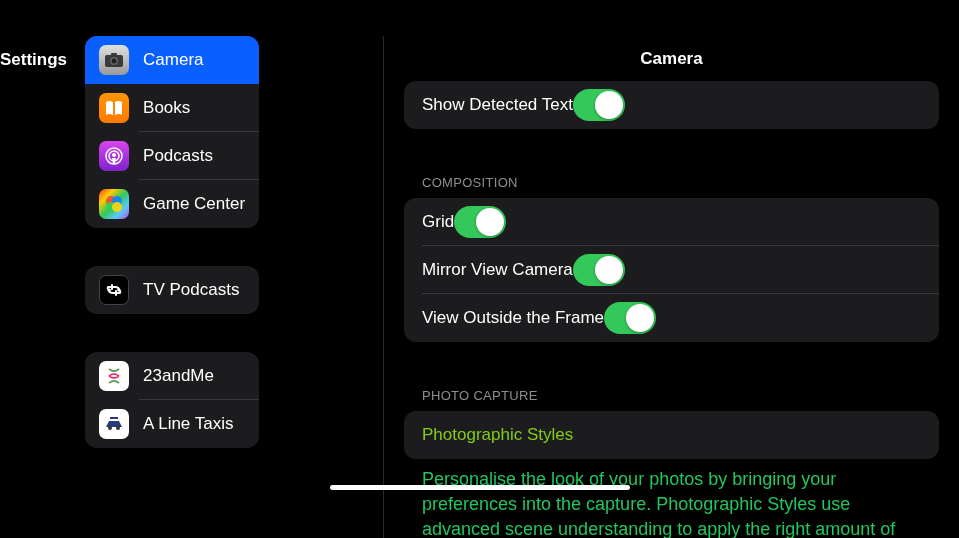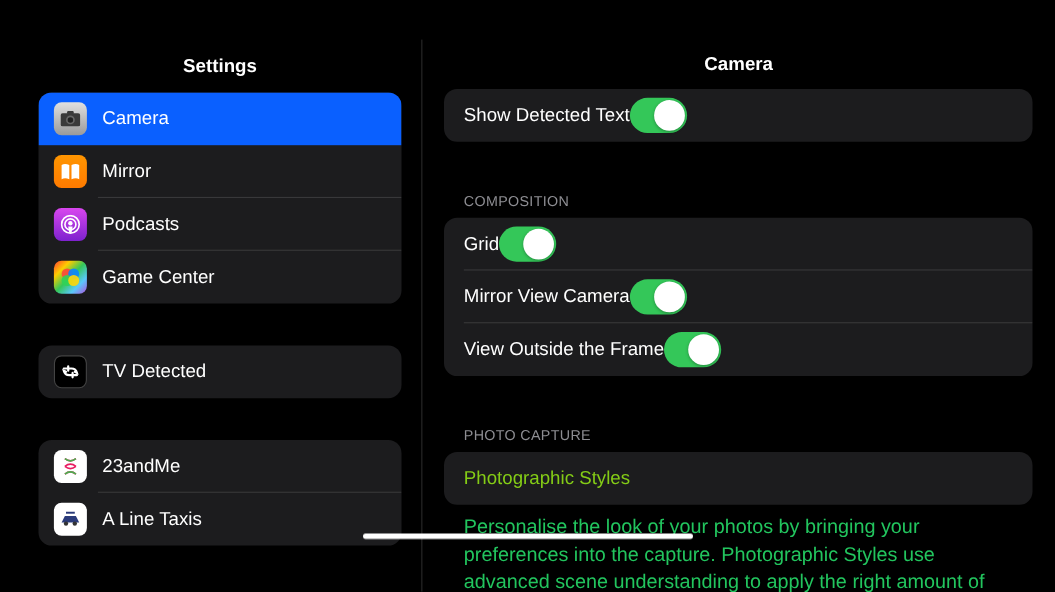--- a/index.html
+++ b/index.html
@@ -16,23 +16,22 @@
       height: 36px;
       background: #000;
     }
     .container {
       display: flex;
       height: calc(100% - 36px);
     }
     .sidebar {
       width: 383px;
       display: flex;
-      flex-direction: column;
+      flex-direction: row;
       background: #000;
-      padding-left: 17px;
     }
     .main {
       flex: 1;
       background: #000;
       display: flex;
       flex-direction: column;
       border-left: 1px solid #2a2a2a;
     }
     .header {
       height: 48px;
@@ -195,21 +194,21 @@
           </div>
           <span class="sidebar-label">Camera</span>
         </div>
         <div class="sidebar-item">
           <div class="app-icon ic-books">
             <svg width="18" height="16" viewBox="0 0 18 16">
                 <path d="M1 2 Q4 0 8 2 L8 15 Q4 13 1 15 Z" fill="#fff"></path>
                 <path d="M10 2 Q14 0 17 2 L17 15 Q14 13 10 15 Z" fill="#fff"></path>
               </svg>
           </div>
-          <span class="sidebar-label">Mirror</span>
+          <span class="sidebar-label">Books</span>
         </div>
         <div class="sidebar-item">
           <div class="app-icon ic-podcasts">
             <svg width="18" height="18" viewBox="0 0 18 18">
                 <circle cx="9" cy="9" r="8" fill="none" stroke="#fff" stroke-width="1.5"></circle>
                 <circle cx="9" cy="9" r="5" fill="none" stroke="#fff" stroke-width="1.5"></circle>
                 <circle cx="9" cy="8" r="2" fill="#fff"></circle>
                 <path d="M7 11 L11 11 L10 17 L8 17 Z" fill="#fff"></path>
               </svg>
           </div>
@@ -229,21 +228,21 @@
       </div>
 
       <div class="group">
         <div class="sidebar-item">
           <div class="app-icon ic-tv">
             <svg width="18" height="14" viewBox="0 0 18 14">
                 <path d="M3 4 L10 4 M7 2 L7 6 M10 4 Q14 4 15 8 L13 7" stroke="#fff" stroke-width="2" fill="none" stroke-linecap="round"></path>
                 <path d="M15 10 L8 10 M11 8 L11 12 M8 10 Q4 10 3 6 L5 7" stroke="#fff" stroke-width="2" fill="none" stroke-linecap="round"></path>
               </svg>
           </div>
-          <span class="sidebar-label">TV Detected</span>
+          <span class="sidebar-label">TV Podcasts</span>
         </div>
       </div>
 
       <div class="group" style="margin-bottom:0">
         <div class="sidebar-item">
           <div class="app-icon ic-23">
             <svg width="18" height="18" viewBox="0 0 18 18">
                 <path d="M4 2 Q9 6 14 2 M4 9 Q9 5 14 9 M4 9 Q9 13 14 9 M4 16 Q9 12 14 16" stroke="#e91e63" stroke-width="1.5" fill="none"></path>
                 <path d="M4 2 Q9 6 14 2 M4 16 Q9 12 14 16" stroke="#4caf50" stroke-width="1.5" fill="none"></path>
               </svg>

